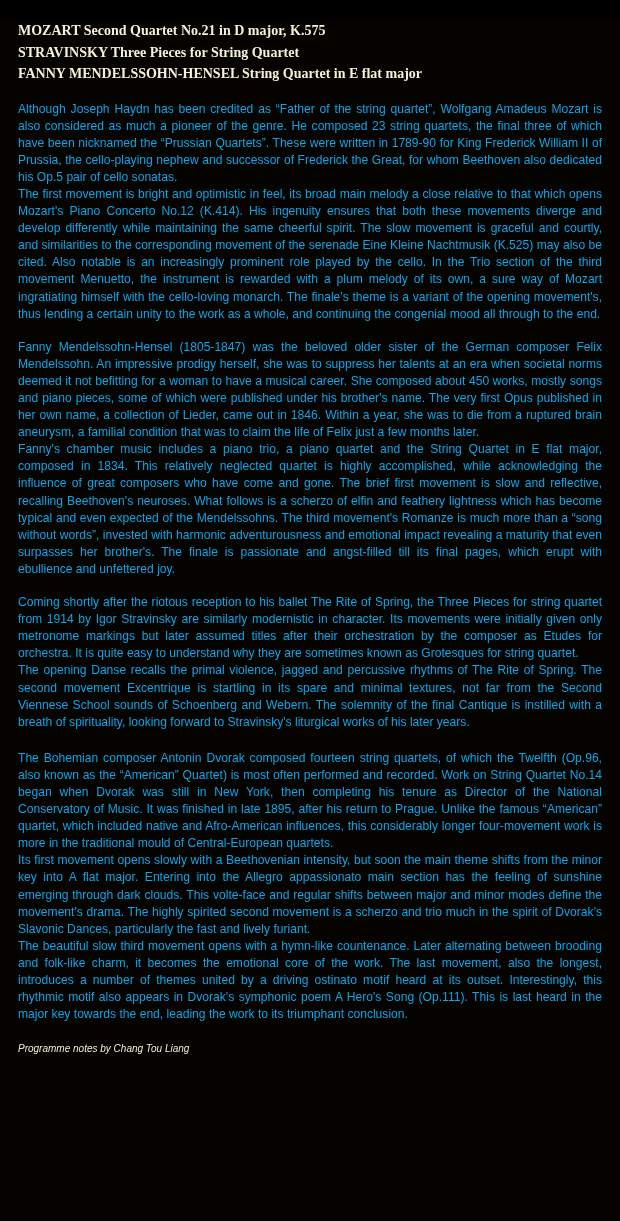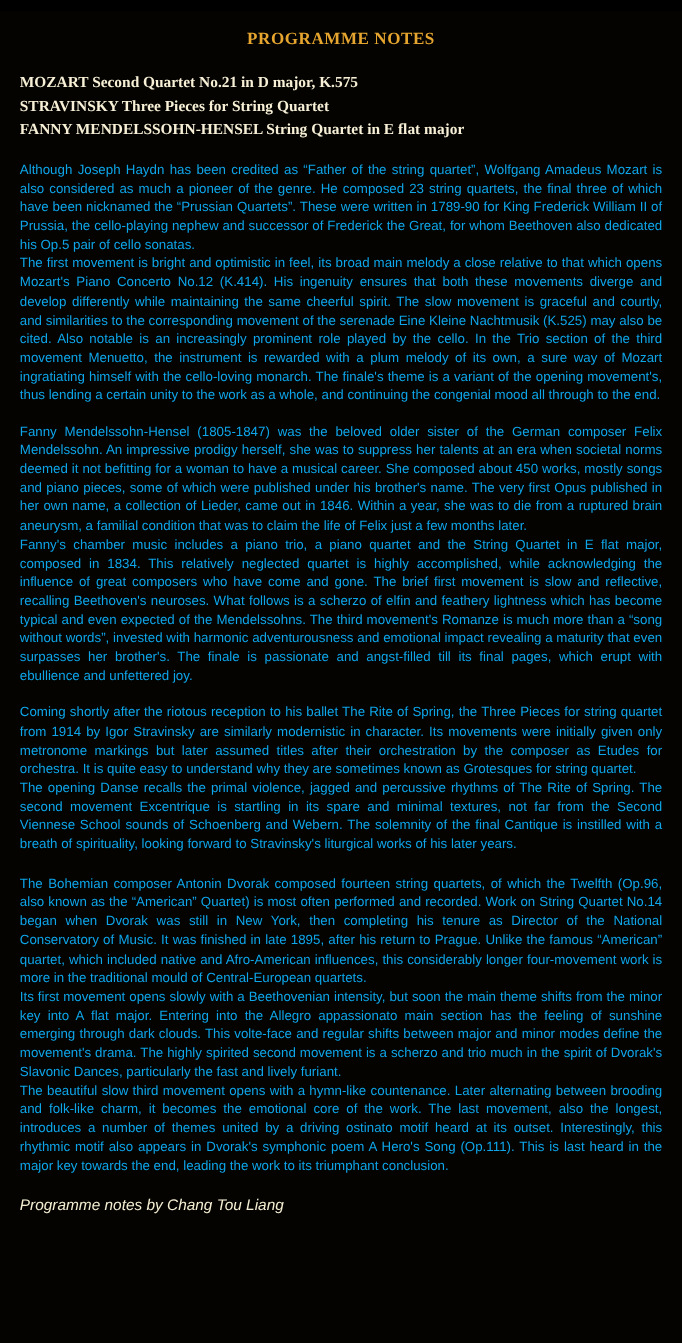--- a/index.html
+++ b/index.html
@@ -72,34 +72,33 @@
     line-height: 17.1px;
     text-align: justify;
     text-justify: inter-word;
     margin: 0;
     hyphens: none;
   }
   
 
   .attribution {
     color: #F4EED2;
-    font-size: 14px;
+    font-size: 10px;
     font-style: italic;
     line-height: 16px;
     padding-left: 18px;
     padding-right: 6px;
     margin-top: 18px;
   }
 </style>
 </head>
 <body>
 
 <div class="page">
 
-  <h1 class="programme-title">PROGRAMME NOTES</h1>
 
   <ul class="works-list">
     <li class="work-item">
       <span>MOZART  Second Quartet No.21 in D major, K.575</span>
     </li>
     <li class="work-item">
       <span>STRAVINSKY  Three Pieces for String Quartet</span>
     </li>
     <li class="work-item">
       <span>FANNY MENDELSSOHN-HENSEL  String Quartet in E flat major</span>

